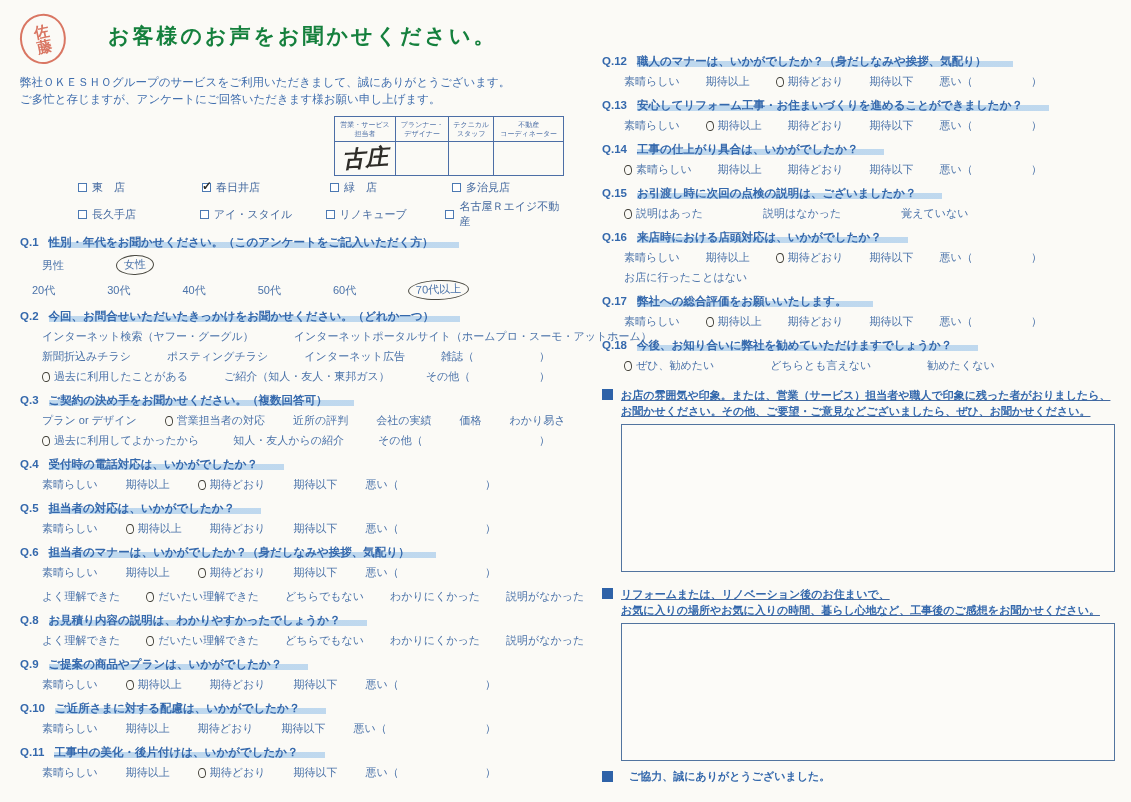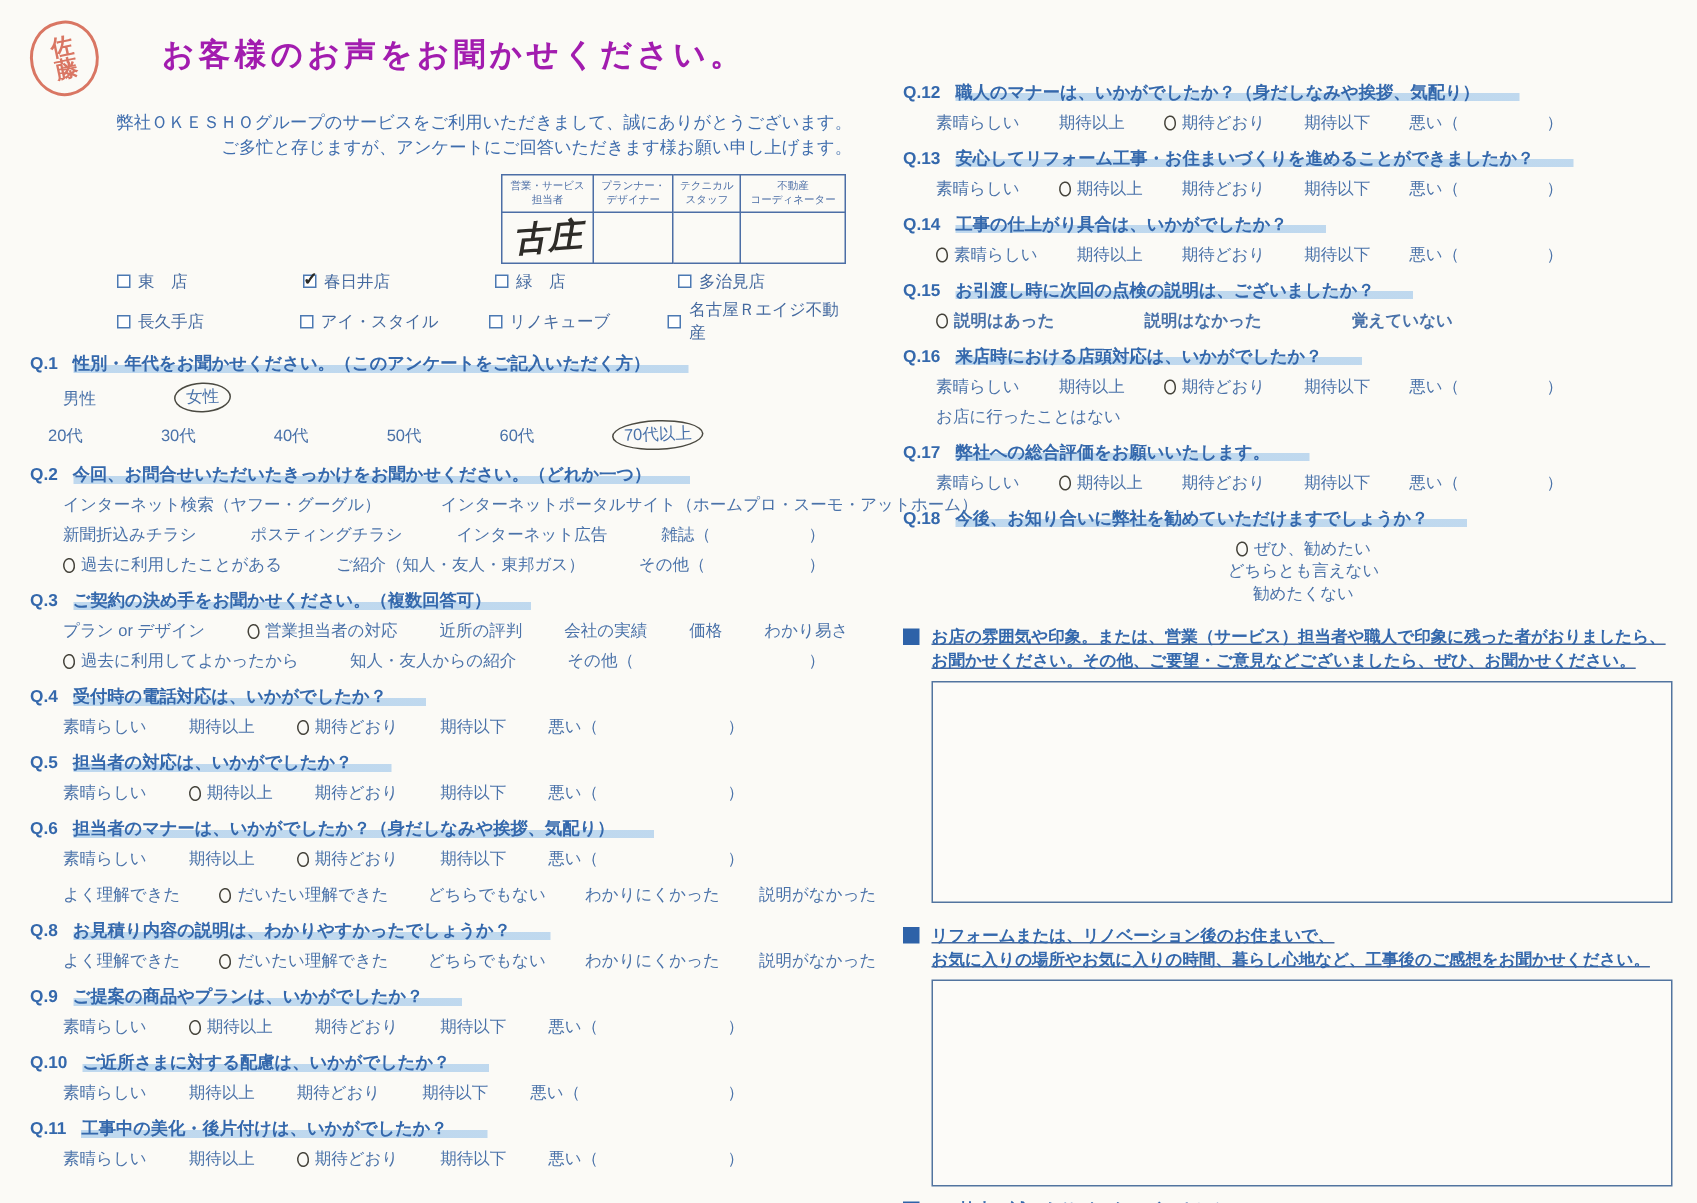--- a/index.html
+++ b/index.html
@@ -18,23 +18,23 @@
   
   .stamp {
     position:absolute; left:0px; top:4px; width:46px; height:50px;
     border:2.5px solid #d4604a; border-radius:50% 46% 52% 48%;
     color:#d4604a; display:flex; flex-direction:column; align-items:center; justify-content:center;
     font-size:15px; line-height:15px; font-weight:bold; transform:rotate(-12deg); opacity:.85;
   }
 
   .title-main {
     margin:12px 0 14px 88px;
-    font-size:21px; font-weight:bold; letter-spacing:3px; color:#a21caf;
-  }
-  .intro { text-align:right; font-size:11.5px; line-height:17px; color:#3f6dad; margin-bottom:8px;margin-top:24px; }
+    font-size:21px; font-weight:bold; letter-spacing:3px; color:#15803d;
+  }
+  .intro { text-align:left; font-size:11.5px; line-height:17px; color:#3f6dad; margin-bottom:8px;margin-top:24px; }
 
   
   .staff-table { margin:2px 4px 4px auto; width:230px; border-collapse:collapse; }
   .staff-table th, .staff-table td { border:1.3px solid #4c6ea6; }
   .staff-table th { font-size:7px; font-weight:normal; color:#4c6ea6; line-height:9px; padding:3px 1px; text-align:center; }
   .staff-table td { height:34px; text-align:center; }
   .handwriting {
     font-size:23px; color:#2e2c28; font-weight:bold; font-style:italic;
     transform:rotate(-4deg); display:inline-block; font-family:"DejaVu Serif", serif;
   }
@@ -539,21 +539,21 @@
             <span class="opt">
               <span>悪い（</span>
             </span>
             <span class="opt paren-right pr-rating">
               <span>）</span>
             </span>
           </div>
         </div>
         <div class="q">
           <div class="q-title"><span class="q-id">Q.15</span><span class="hl">お引渡し時に次回の点検の説明は、ございましたか？</span></div>
-          <div class="orow" style="gap: 60px; font-weight: bold;">
+          <div class="orow" style="gap: 60px;">
             <span class="opt">
               <span class="handmark"></span>
               <span>説明はあった</span>
             </span>
             <span class="opt">
               <span>説明はなかった</span>
             </span>
             <span class="opt">
               <span>覚えていない</span>
             </span>
@@ -607,21 +607,21 @@
             <span class="opt">
               <span>悪い（</span>
             </span>
             <span class="opt paren-right pr-rating">
               <span>）</span>
             </span>
           </div>
         </div>
         <div class="q">
           <div class="q-title"><span class="q-id">Q.18</span><span class="hl">今後、お知り合いに弊社を勧めていただけますでしょうか？</span></div>
-          <div class="orow" style=" flex-direction: column;">
+          <div class="orow" style="gap: 56px;">
             <span class="opt">
               <span class="handmark"></span>
               <span>ぜひ、勧めたい</span>
             </span>
             <span class="opt">
               <span>どちらとも言えない</span>
             </span>
             <span class="opt">
               <span>勧めたくない</span>
             </span>

